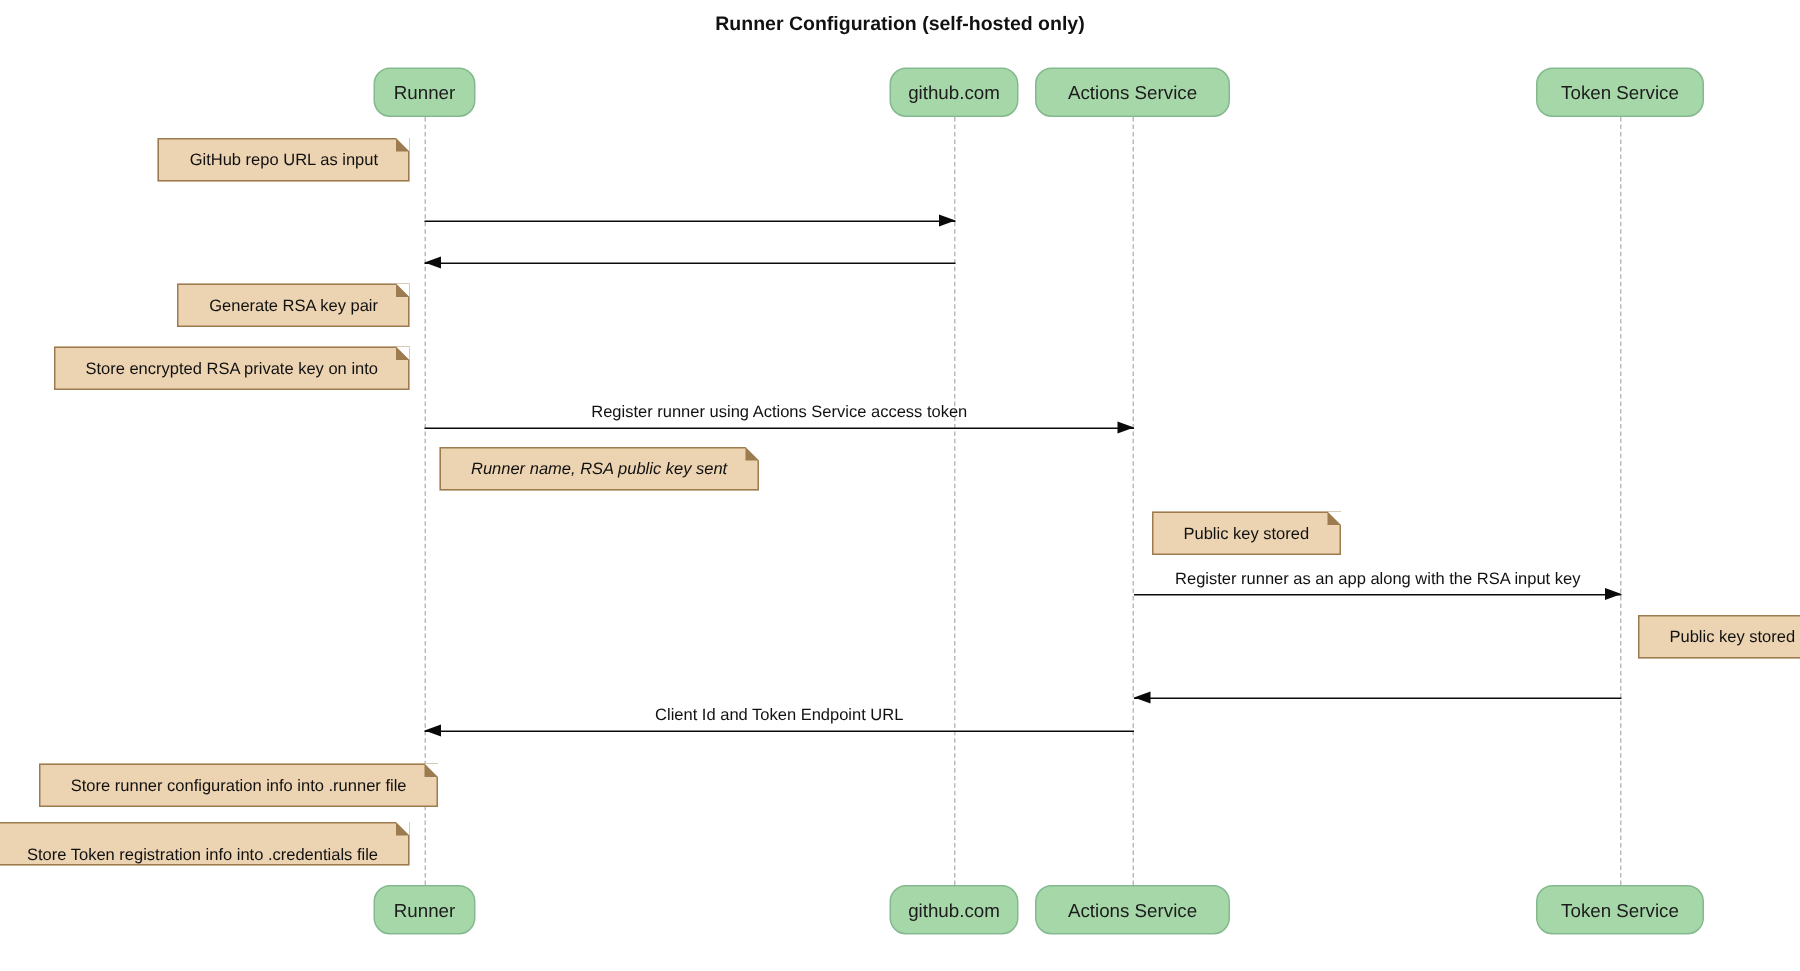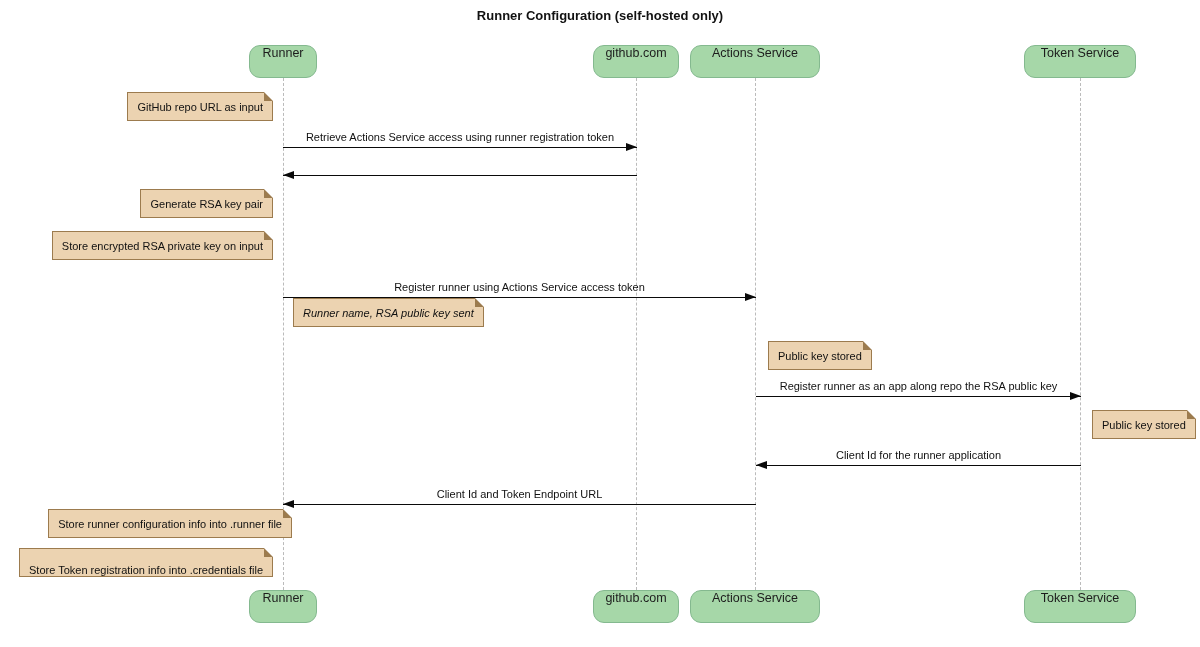--- a/index.html
+++ b/index.html
@@ -26,21 +26,21 @@
     border-left: 1px dashed var(--lifeline, #bbbbbb);
   }
   .participant {
     position: absolute;
     height: 33px;
     background: var(--participant-fill, #a6d7a8);
     border: 1.5px solid var(--participant-border, #84b98f);
     border-radius: 11px;
     box-sizing: border-box;
     display: flex;
-    align-items: flex-start;
+    align-items: center;
     justify-content: center;
     font-size: 12.5px;
     color: #1c1c1c;
     z-index: 4;
   }
   .message { position: absolute; z-index: 3; }
   .message .label {
     position: absolute;
     left: 0; right: 0;
     text-align: center;
@@ -63,21 +63,21 @@
   .message .head.right { right: 0; border-left: 11px solid var(--arrow, #0a0a0a); }
   .message .head.left  { left: 0;  border-right: 11px solid var(--arrow, #0a0a0a); }
   .note {
     position: absolute;
     height: 29px;
     background: var(--note-fill, #ecd3b1);
     border: 1px solid var(--note-border, #9c7b4e);
     box-sizing: border-box;
     display: flex;
     align-items: center;
-    padding: 0 9px;
+    padding: 0 20px;
     font-size: 11px;
     white-space: nowrap;
     color: var(--text, #111111);
     z-index: 5;
   }
   .note .fold {
     position: absolute;
     top: -1px; right: -1px;
     width: 0; height: 0;
     border-style: solid;
@@ -91,60 +91,58 @@
 <div id="canvas">
   <div class="title">Runner Configuration (self-hosted only)</div>
   <div id="layer-lifelines">
       <div class="lifeline" style="left: 283px; top: 78px; height: 512px;"></div>
       <div class="lifeline" style="left: 636px; top: 78px; height: 512px;"></div>
       <div class="lifeline" style="left: 755px; top: 78px; height: 512px;"></div>
       <div class="lifeline" style="left: 1080px; top: 78px; height: 512px;"></div>
     </div>
   <div id="layer-messages">
       <div class="message" style="left: 283px; top: 131px; width: 354px; height: 22px;">
-        <div class="label">Retrieve Actions Service access using runner registration token</div>
         <div class="line"></div>
         <div class="head right"></div>
       </div>
       <div class="message" style="left: 283px; top: 159px; width: 354px; height: 22px;">
         <div class="line"></div>
         <div class="head left"></div>
       </div>
-      <div class="message" style="left: 283px; top: 269px; width: 473px; height: 22px; margin-top: 12px;">
+      <div class="message" style="left: 283px; top: 269px; width: 473px; height: 22px;">
         <div class="label">Register runner using Actions Service access token</div>
         <div class="line"></div>
         <div class="head right"></div>
       </div>
       <div class="message" style="left: 756px; top: 380px; width: 325px; height: 22px;">
-        <div class="label">Register runner as an app along repo the RSA public key</div>
+        <div class="label">Register runner as an app along with the RSA input key</div>
         <div class="line"></div>
         <div class="head right"></div>
       </div>
       <div class="message" style="left: 756px; top: 449px; width: 325px; height: 22px;">
-        <div class="label">Client Id for the runner application</div>
         <div class="line"></div>
         <div class="head left"></div>
       </div>
-      <div class="message" style="left: 283px; top: 488px; width: 473px; height: 22px;">
+      <div class="message" style="left: 283px; top: 471px; width: 473px; height: 22px;">
         <div class="label">Client Id and Token Endpoint URL</div>
         <div class="line"></div>
         <div class="head left"></div>
       </div>
     </div>
   <div id="layer-notes">
       <div class="note" style="right: 927px; top: 92px;">
         <div>GitHub repo URL as input</div>
         <div class="fold"></div>
       </div>
       <div class="note" style="right: 927px; top: 189px;">
         <div>Generate RSA key pair</div>
         <div class="fold"></div>
       </div>
       <div class="note" style="right: 927px; top: 231px;">
-        <div>Store encrypted RSA private key on input</div>
+        <div>Store encrypted RSA private key on into</div>
         <div class="fold"></div>
       </div>
       <div class="note" style="left: 293px; top: 298px; font-style: italic;">
         <div>Runner name, RSA public key sent</div>
         <div class="fold"></div>
       </div>
       <div class="note" style="left: 768px; top: 341px;">
         <div>Public key stored</div>
         <div class="fold"></div>
       </div>

